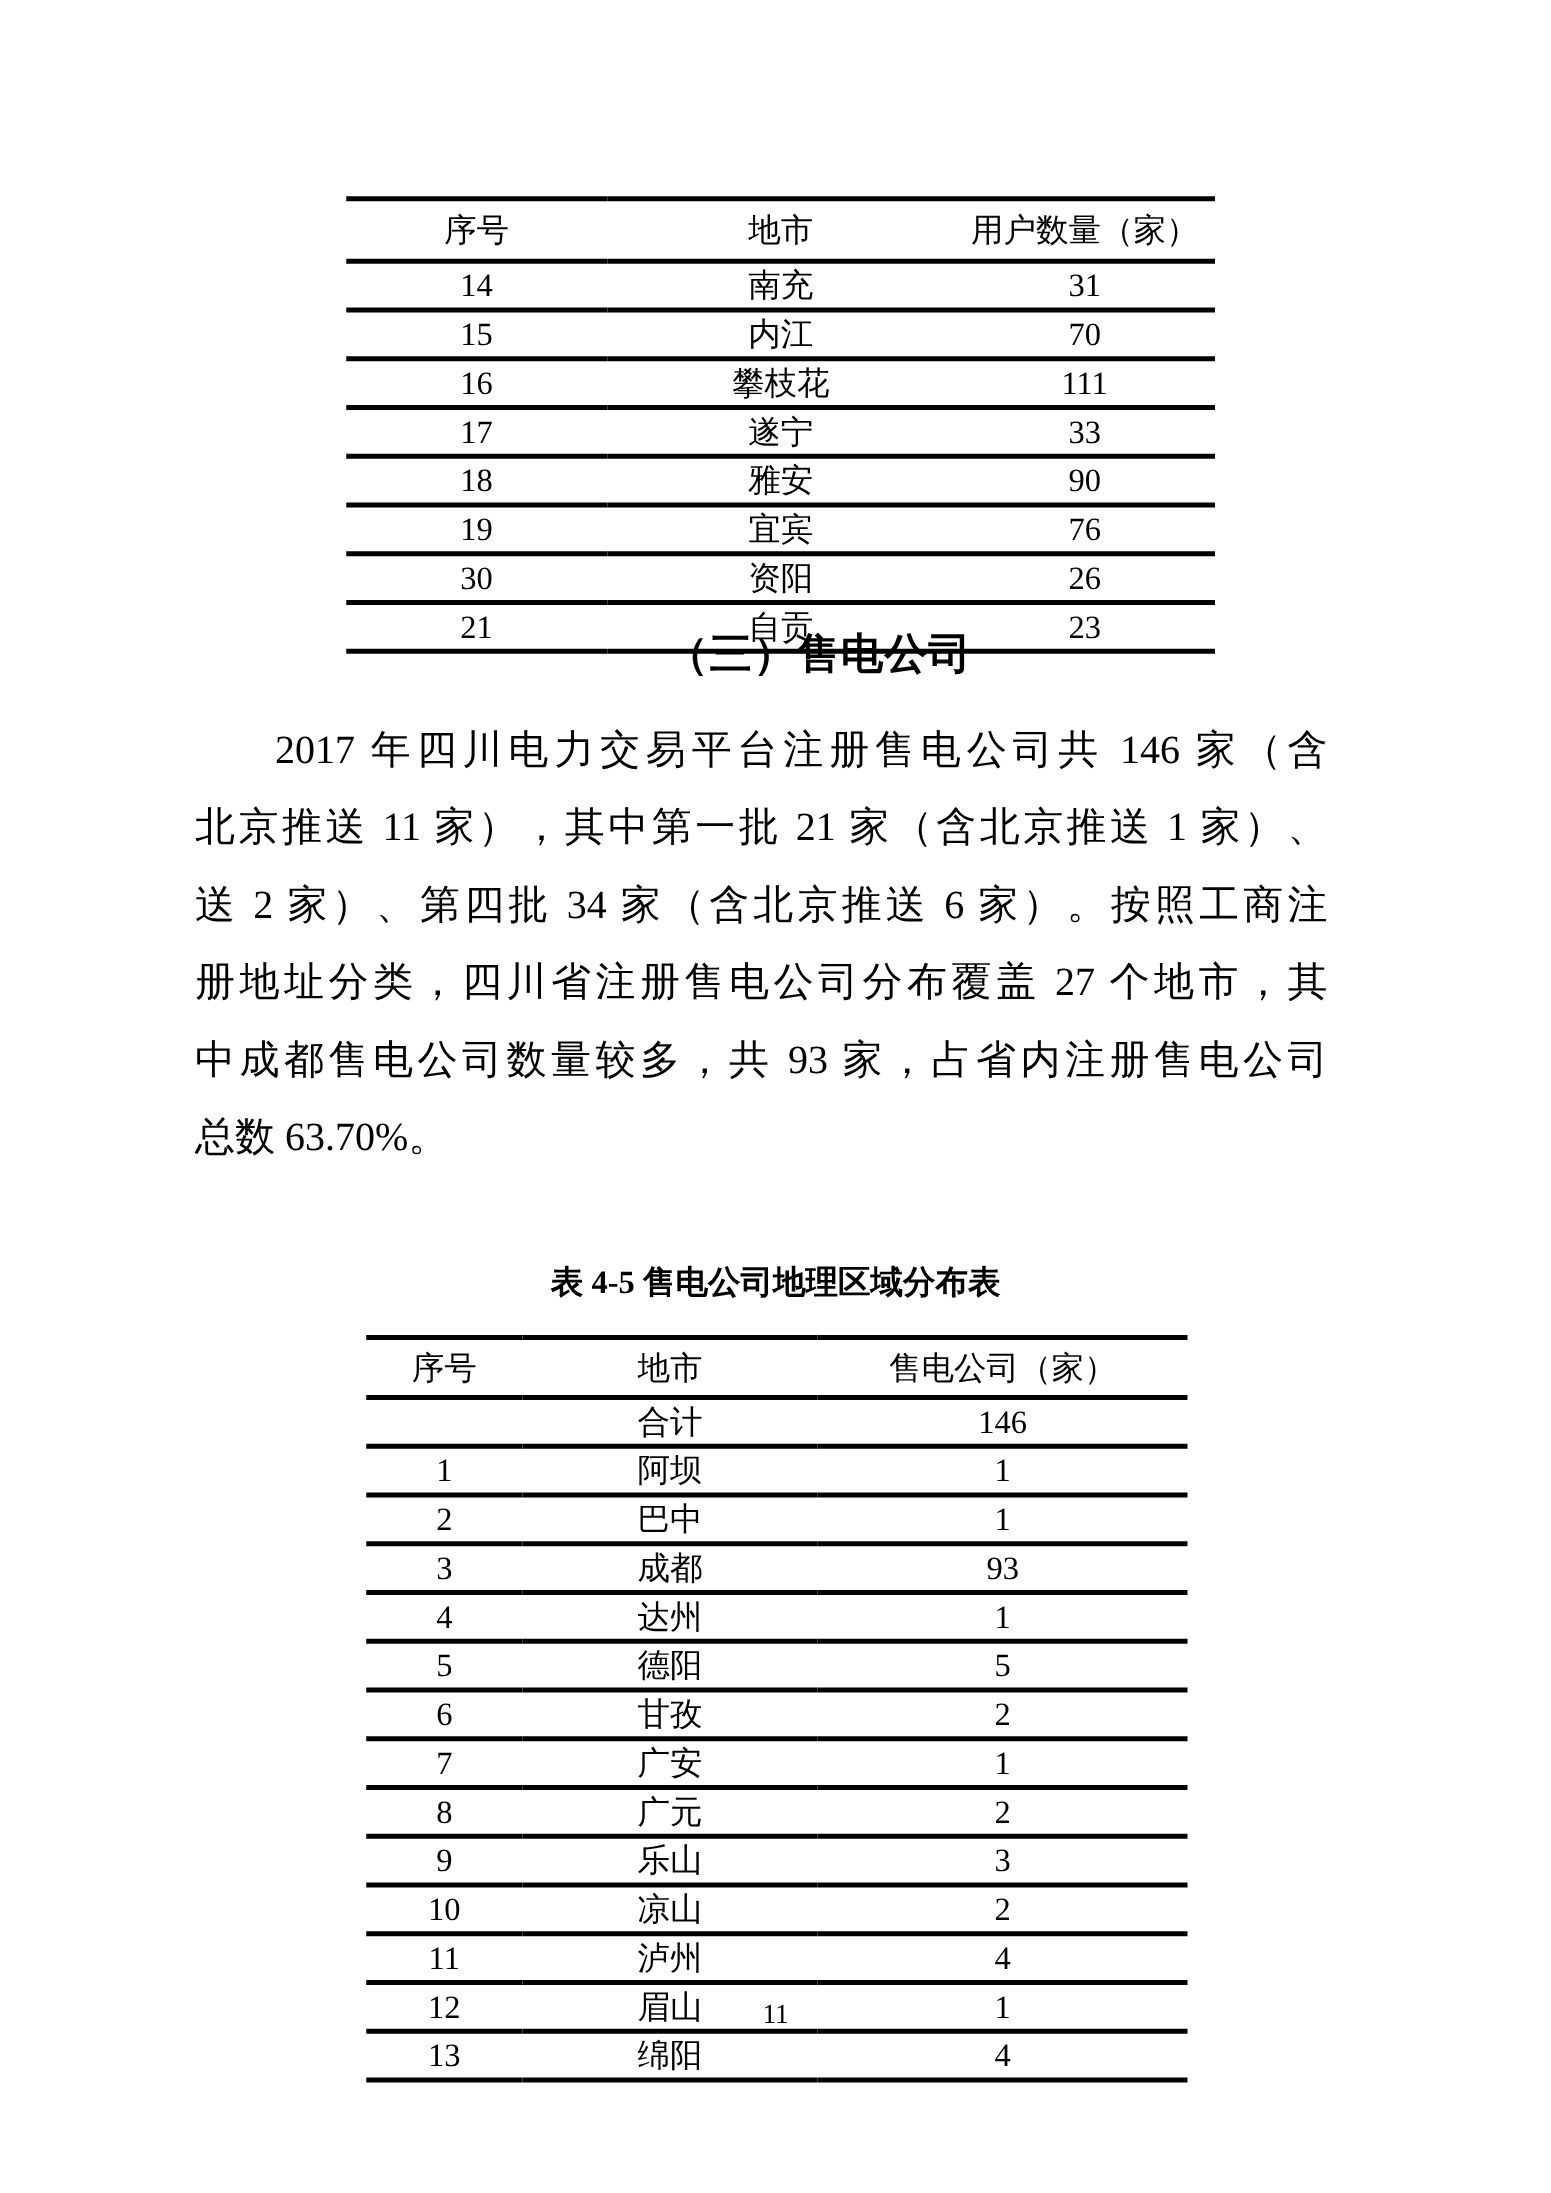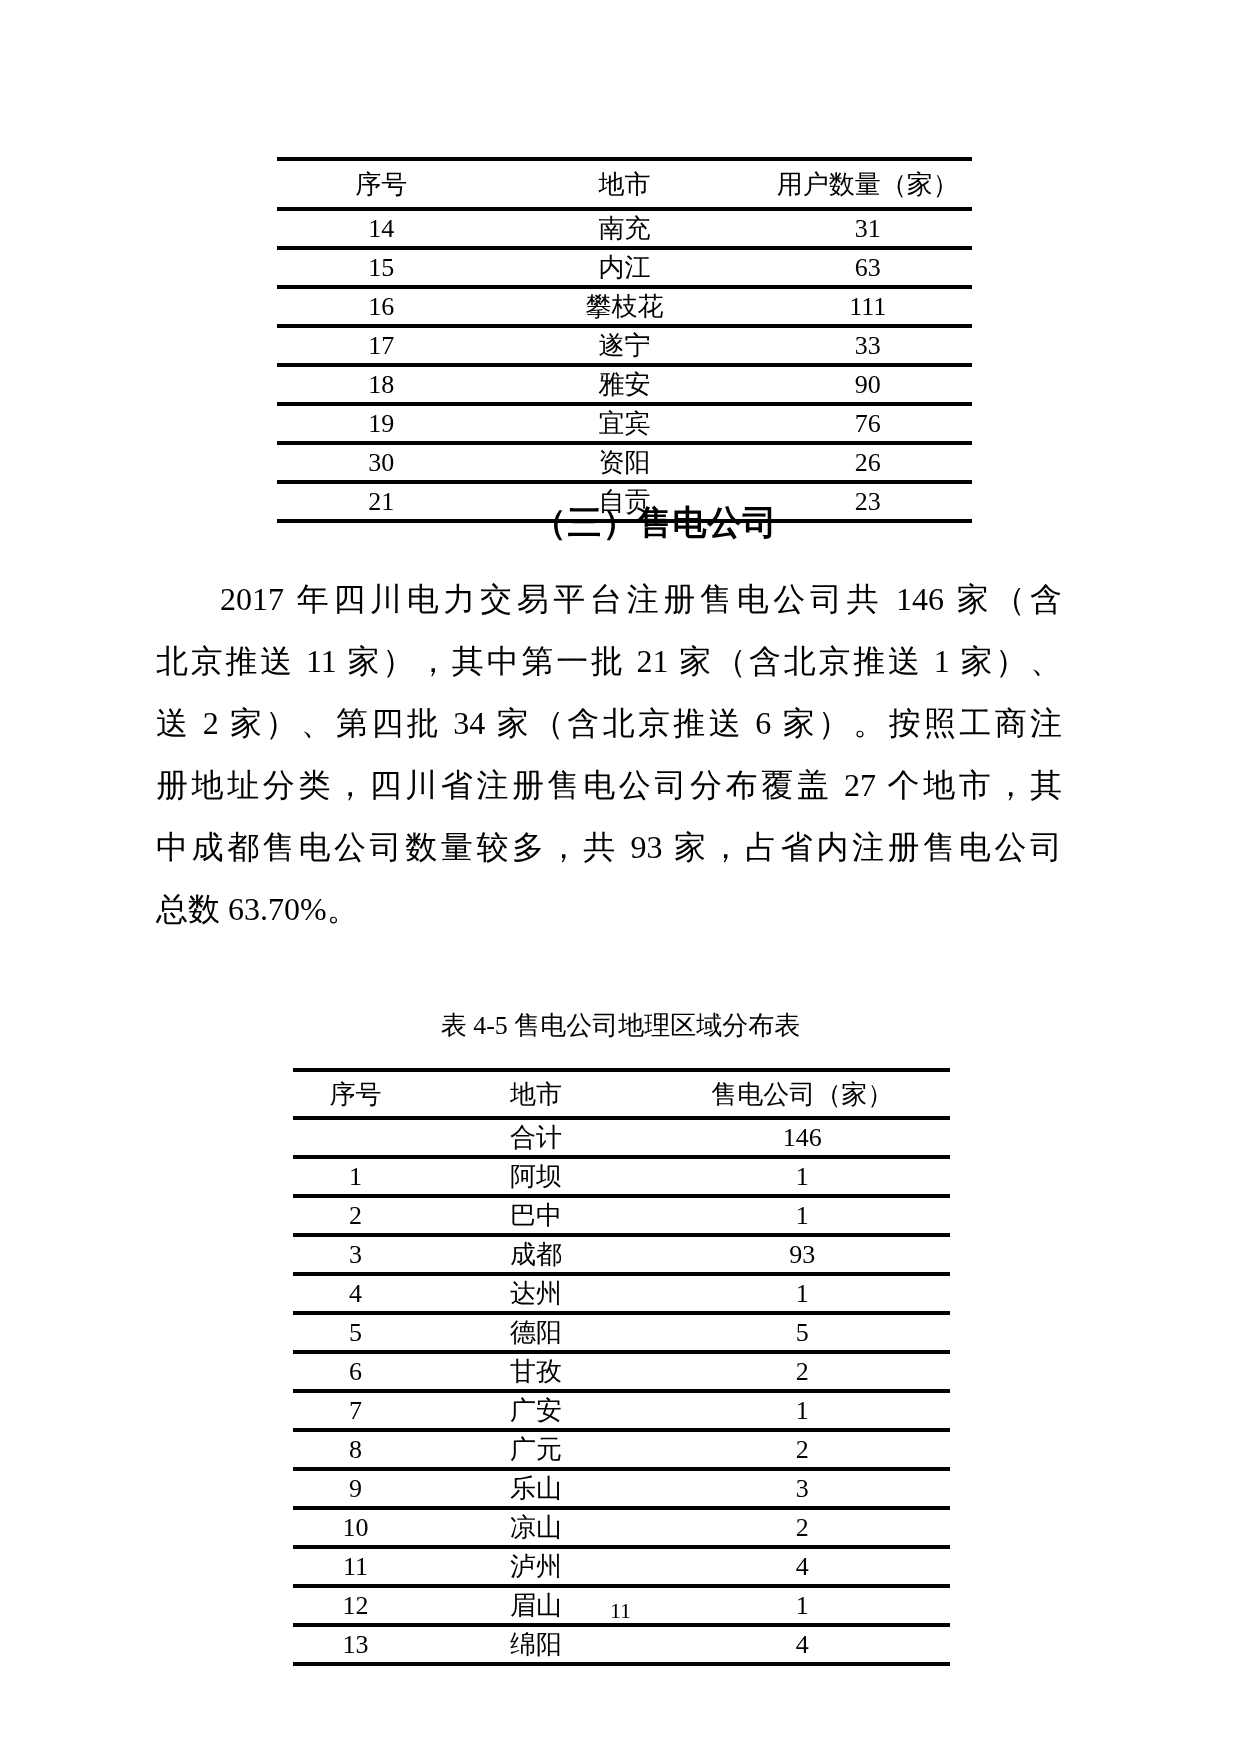--- a/index.html
+++ b/index.html
@@ -77,21 +77,21 @@
   .paragraph div.para-line:last-of-type { text-align-last: left; }
 
   
   .table-caption {
     position: absolute;
     left: 0;
     top: 1008px;
     width: 1241px;
     text-align: center;
     font-size: 26px;
-    font-weight: normal;
+    font-weight: bold;
   }
 
   
   .page-number {
     position: absolute;
     left: 0;
     top: 1598px;
     width: 1241px;
     text-align: center;
     font-size: 22px;
@@ -117,21 +117,21 @@
 
       <tr>
         <td>14</td>
         <td>南充</td>
         <td>31</td>
       </tr>
 
       <tr>
         <td>15</td>
         <td>内江</td>
-        <td>63</td>
+        <td>70</td>
       </tr>
 
       <tr>
         <td>16</td>
         <td>攀枝花</td>
         <td>111</td>
       </tr>
 
       <tr>
         <td>17</td>

